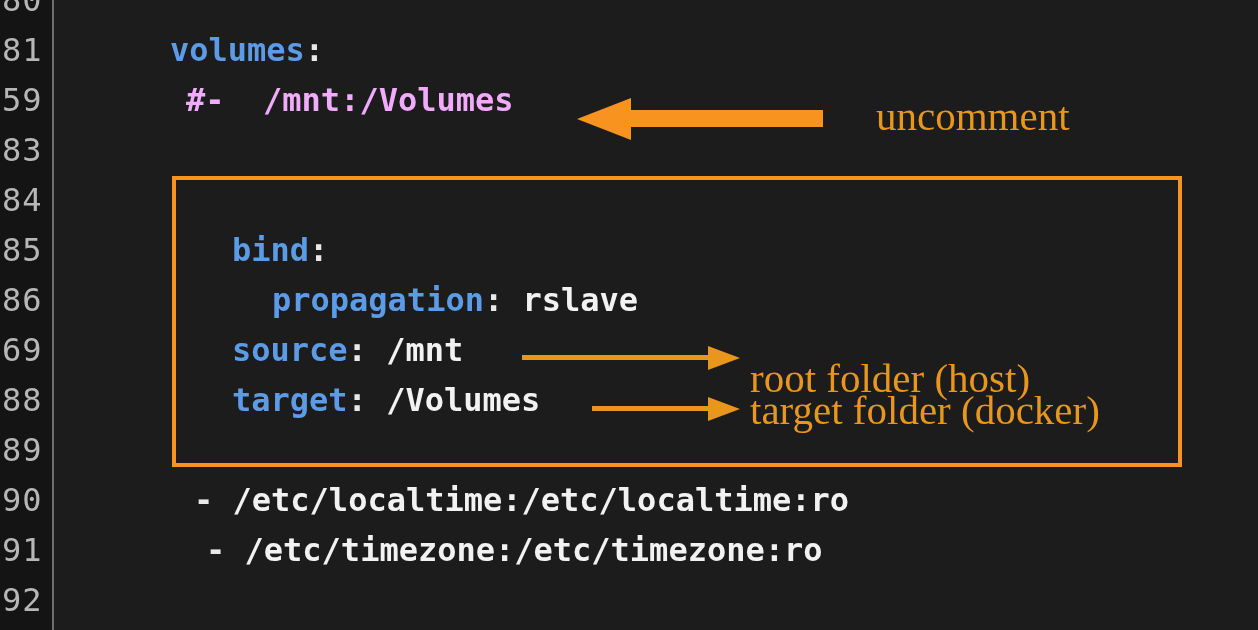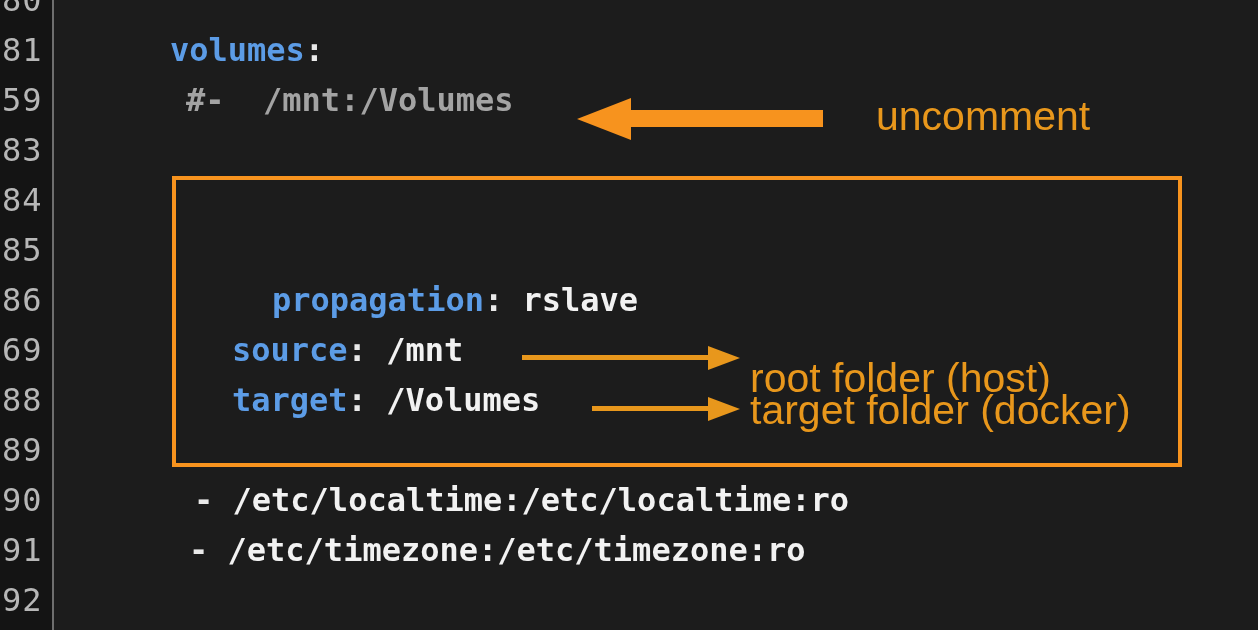--- a/index.html
+++ b/index.html
@@ -60,38 +60,38 @@
     white-space: pre;
     font-family: "DejaVu Sans Mono", monospace;
     font-size: 32px;
     font-weight: bold;
     color: #e9e9e9;
   }
   .k   { color: #5c9ce6; }
   .p   { color: #e9e9e9; }
   .v   { color: #f2f2f2; }
   .dash{ color: #e9e9e9; }
-  .cmt { color: #a3a3a3; }
+  .cmt { color: #f0abfc; }
 
   
   #hlbox {
     position: absolute;
     left: 172px;
     top: 176px;
     width: 1010px;
     height: 291px;
     border: 4px solid #f7931e;
     box-sizing: border-box;
     pointer-events: none;
   }
 
   
   .anno-text {
     position: absolute;
-    font-family: Liberation Sans, sans-serif;
+    font-family: Liberation Serif, serif;
     font-size: 41px;
     color: #e8971c;
     white-space: nowrap;
     line-height: 1;
   }
 
   
   #arrow-uncomment {
     position: absolute;
     left: 577px;
@@ -127,30 +127,31 @@
   <div class="lineno" style="top:525px">91</div>
   <div class="lineno" style="top:575px">92</div>
 
   <div id="code">
 
     <div class="codeline" style="top:25px; left:116px"><span class="k">volumes</span><span class="p">:</span></div>
 
     <div class="codeline cmt" style="top:75px; left:132px">#-  /mnt:/Volumes</div>
 
 
+    <div class="codeline" style="top:225px; left:178px"><span class="k">bind</span><span class="p">:</span></div>
 
     <div class="codeline" style="top:275px; left:218px"><span class="k">propagation</span><span class="p">:</span><span class="sp">&nbsp;</span><span class="v">rslave</span></div>
 
     <div class="codeline" style="top:325px; left:178px"><span class="k">source</span><span class="p">:</span><span class="sp">&nbsp;</span><span class="v">/mnt</span></div>
 
     <div class="codeline" style="top:375px; left:178px"><span class="k">target</span><span class="p">:</span><span class="sp">&nbsp;</span><span class="v">/Volumes</span></div>
 
     <div class="codeline" style="top:475px; left:140px"><span class="dash">-</span><span class="sp">&nbsp;</span><span class="v">/etc/localtime:/etc/localtime:ro</span></div>
 
-    <div class="codeline" style="top:525px; left:135px"><span class="dash">-</span><span class="sp">&nbsp;</span><span class="v">/etc/timezone:/etc/timezone:ro</span></div>
+    <div class="codeline" style="top:525px; left:152px"><span class="dash">-</span><span class="sp">&nbsp;</span><span class="v">/etc/timezone:/etc/timezone:ro</span></div>
   </div>
 
   <div id="hlbox"></div>
 
   <svg id="arrow-uncomment" viewBox="0 0 246 42">
     <polygon points="0,21 54,0 54,42" fill="#f7931e"></polygon>
     <rect x="52" y="12" width="194" height="17" fill="#f7931e"></rect>
   </svg>
 
   <div class="anno-text" style="left:876px; top:96px;">uncomment</div>

